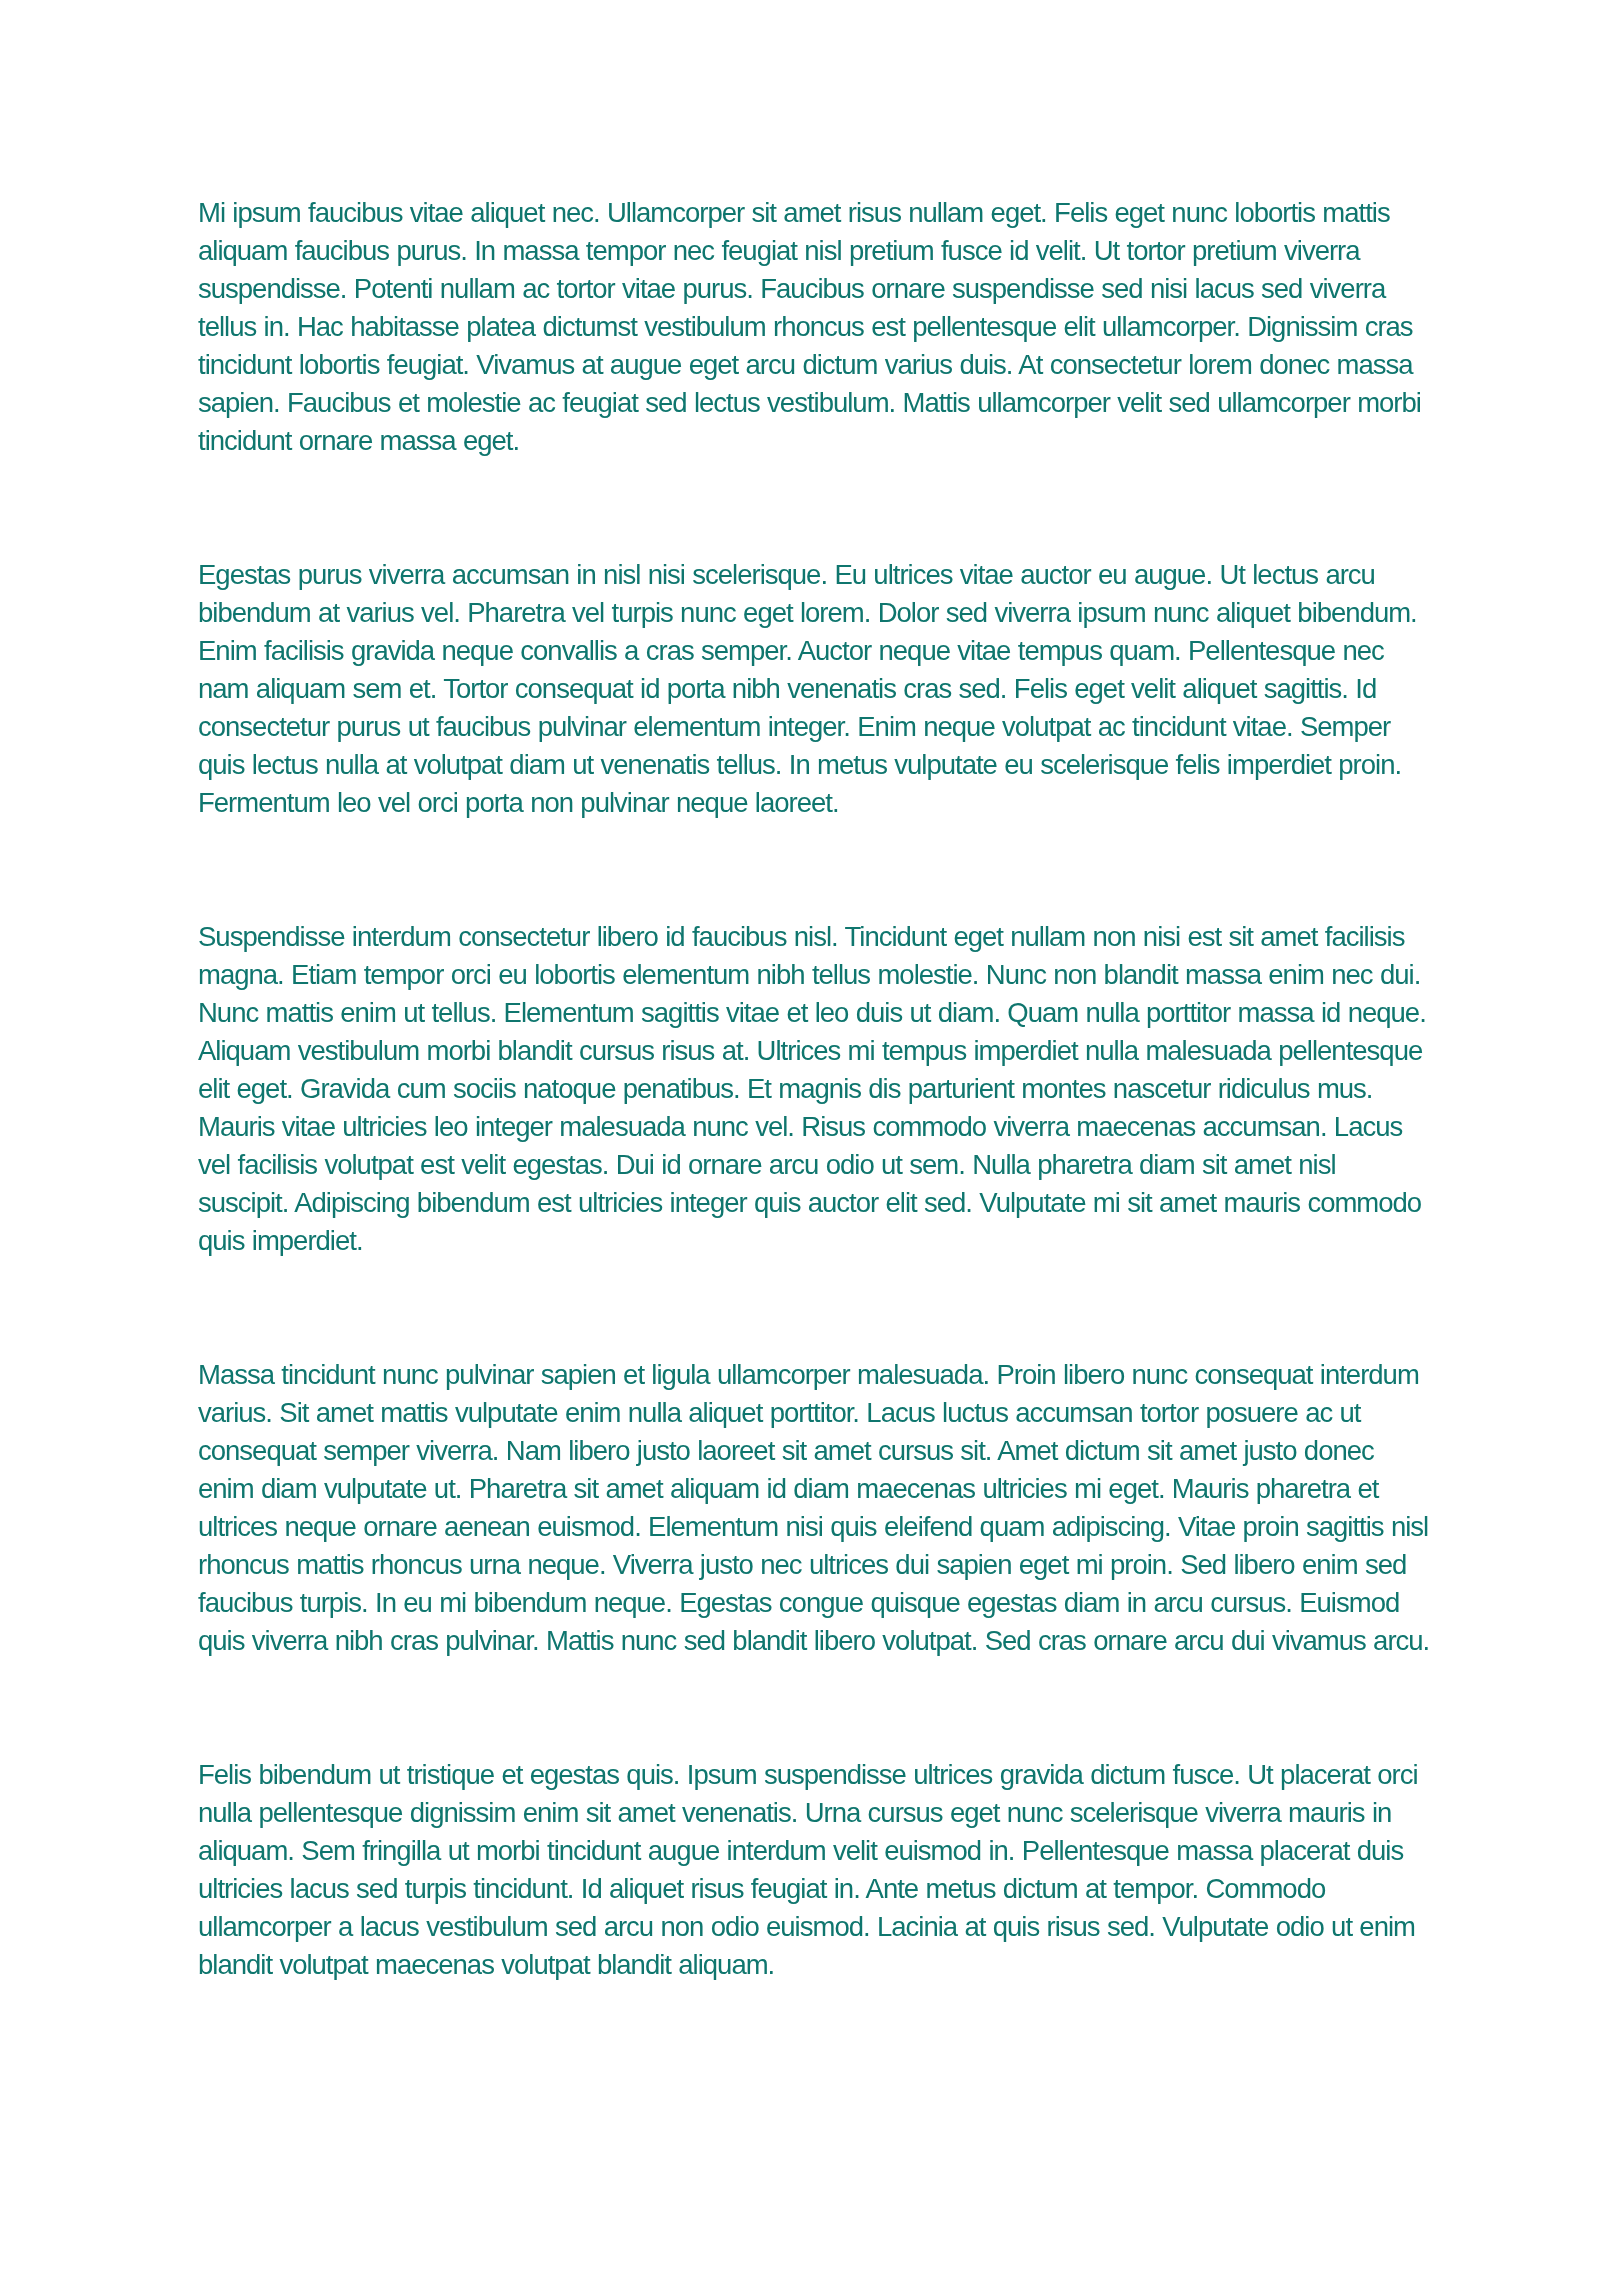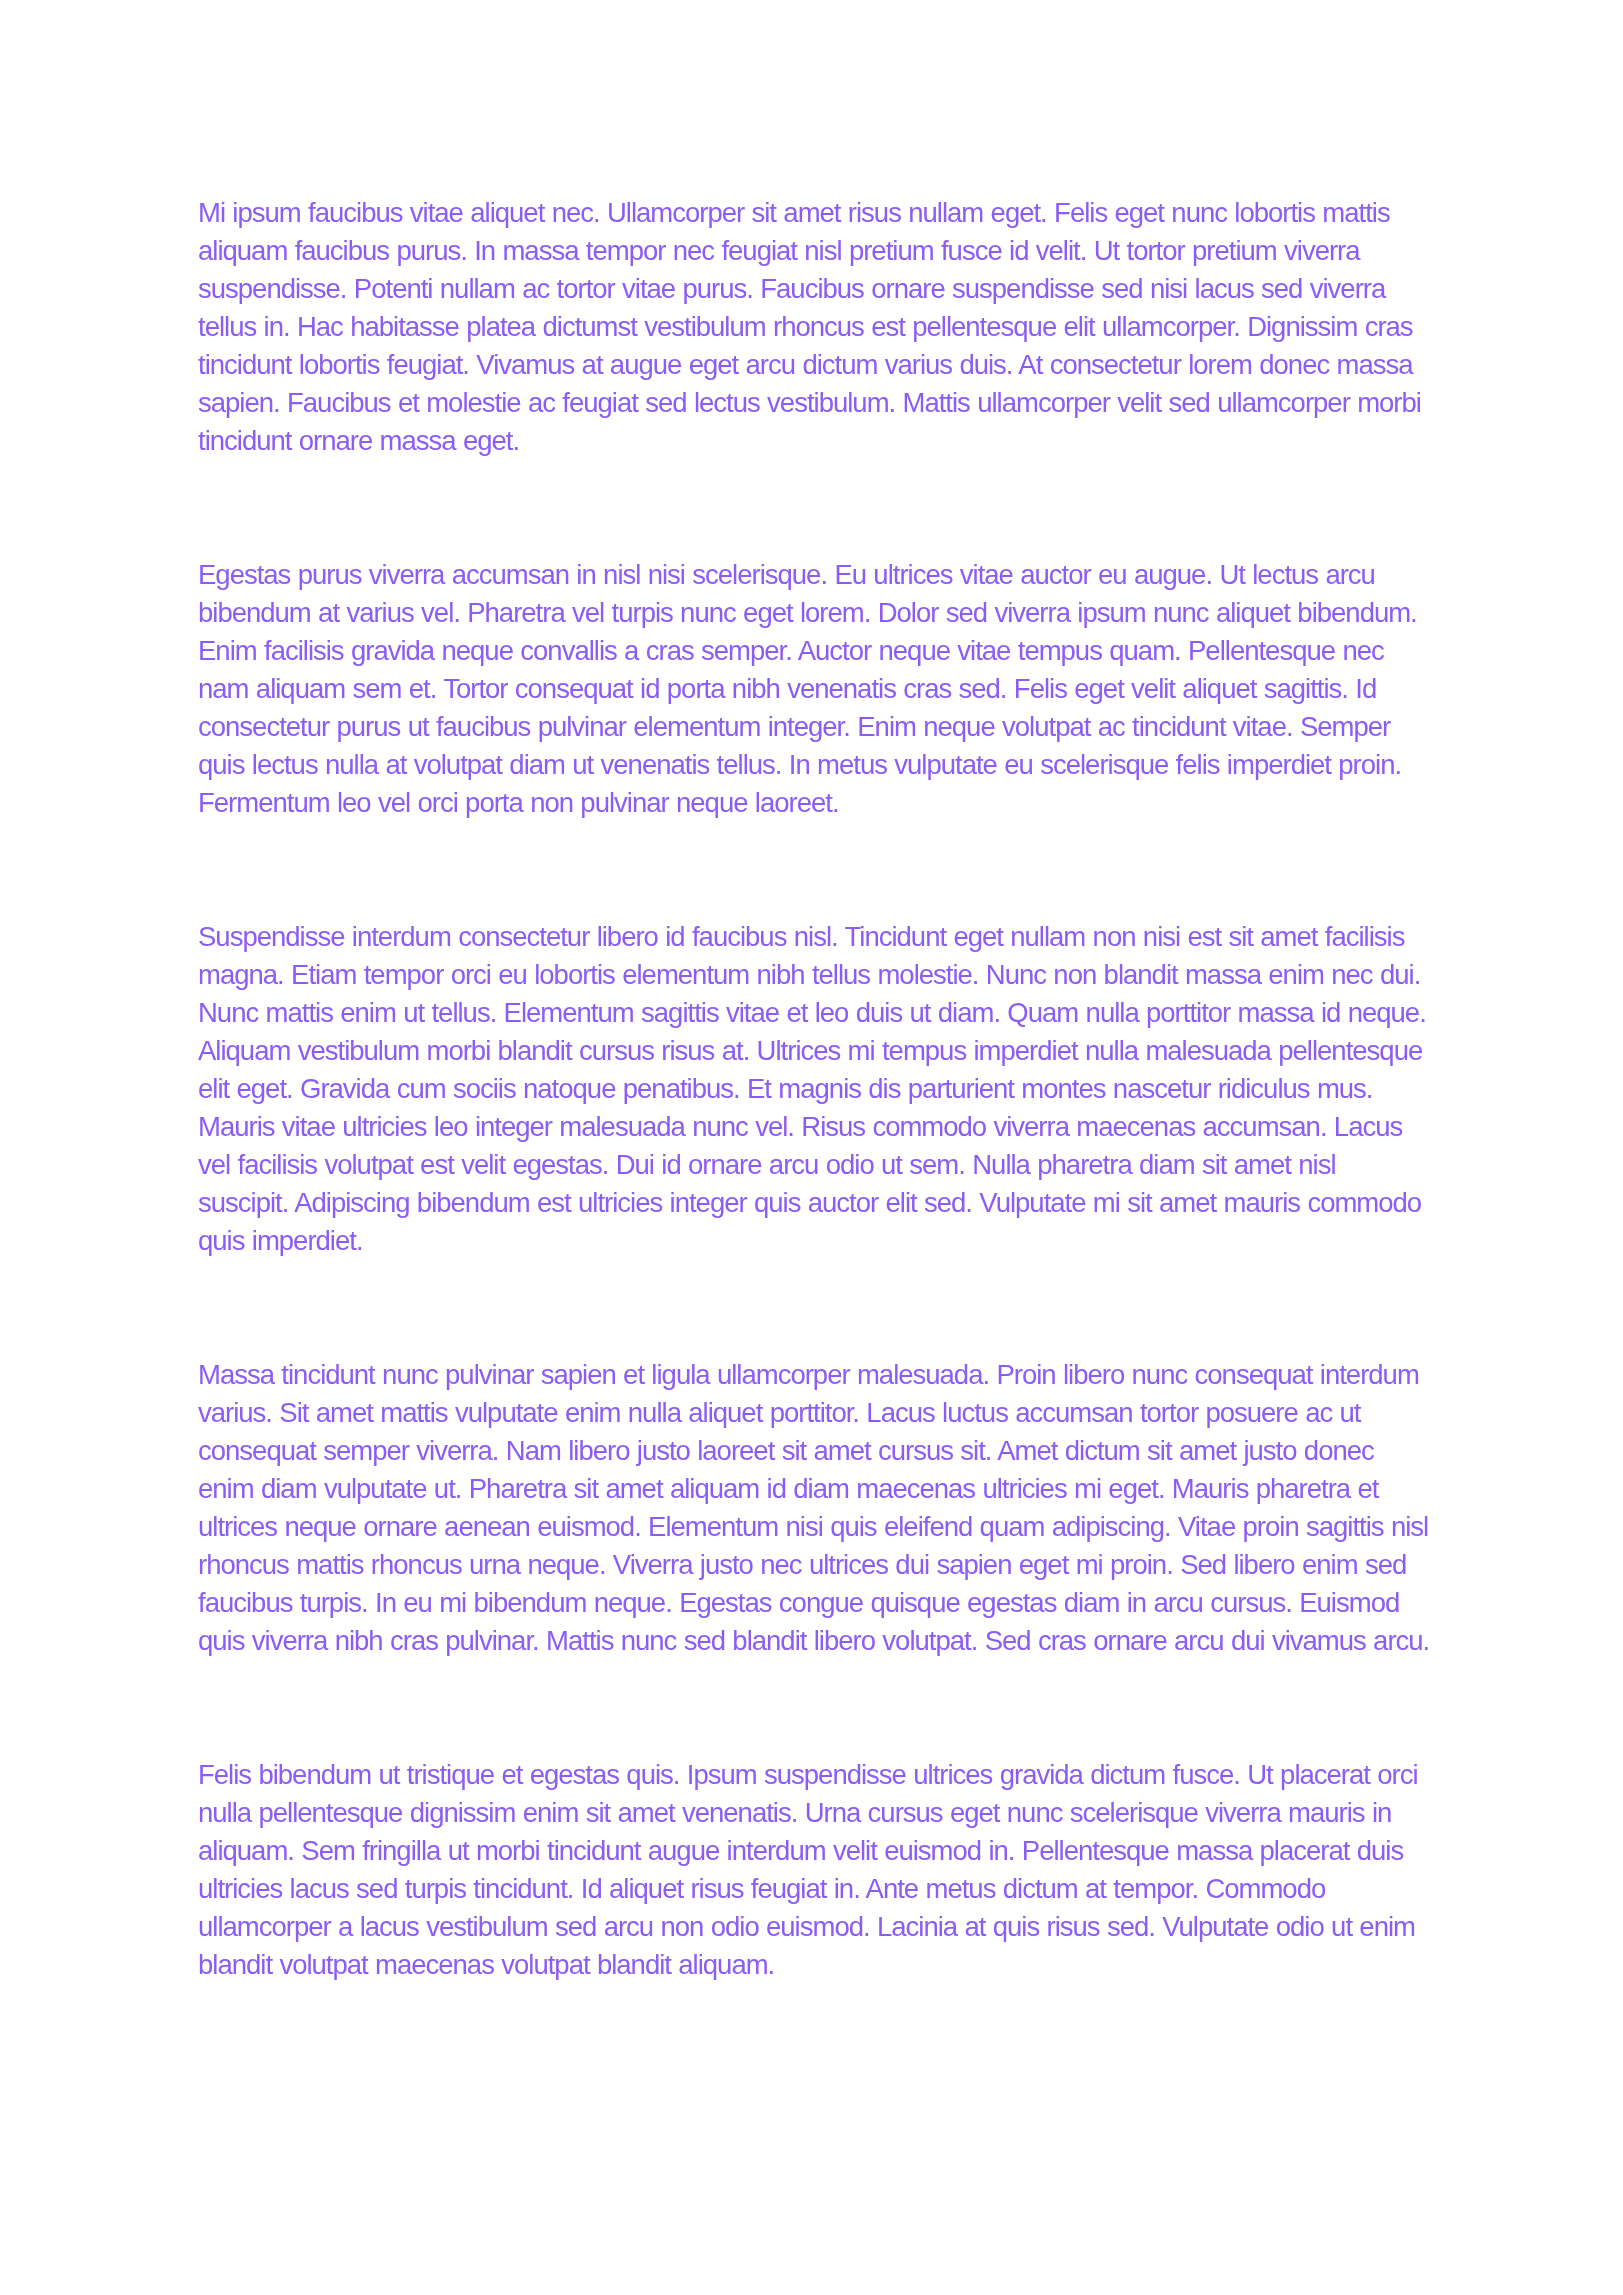--- a/index.html
+++ b/index.html
@@ -20,21 +20,21 @@
     left: 198px;
     top: 194px;
     width: 1233px;
   }
   .doc-content p {
     margin: 0 0 96px 0;
     padding: 0;
     font-size: 27.5px;
     line-height: 38px;
     letter-spacing: -1px;
-    color: #8b5cf6;
+    color: #0f766e;
     text-align: left;
     word-spacing: 0.7px;
   }
   .doc-content p:last-child {
     margin-bottom: 15px;
   }
 </style>
 </head>
 <body>
 

